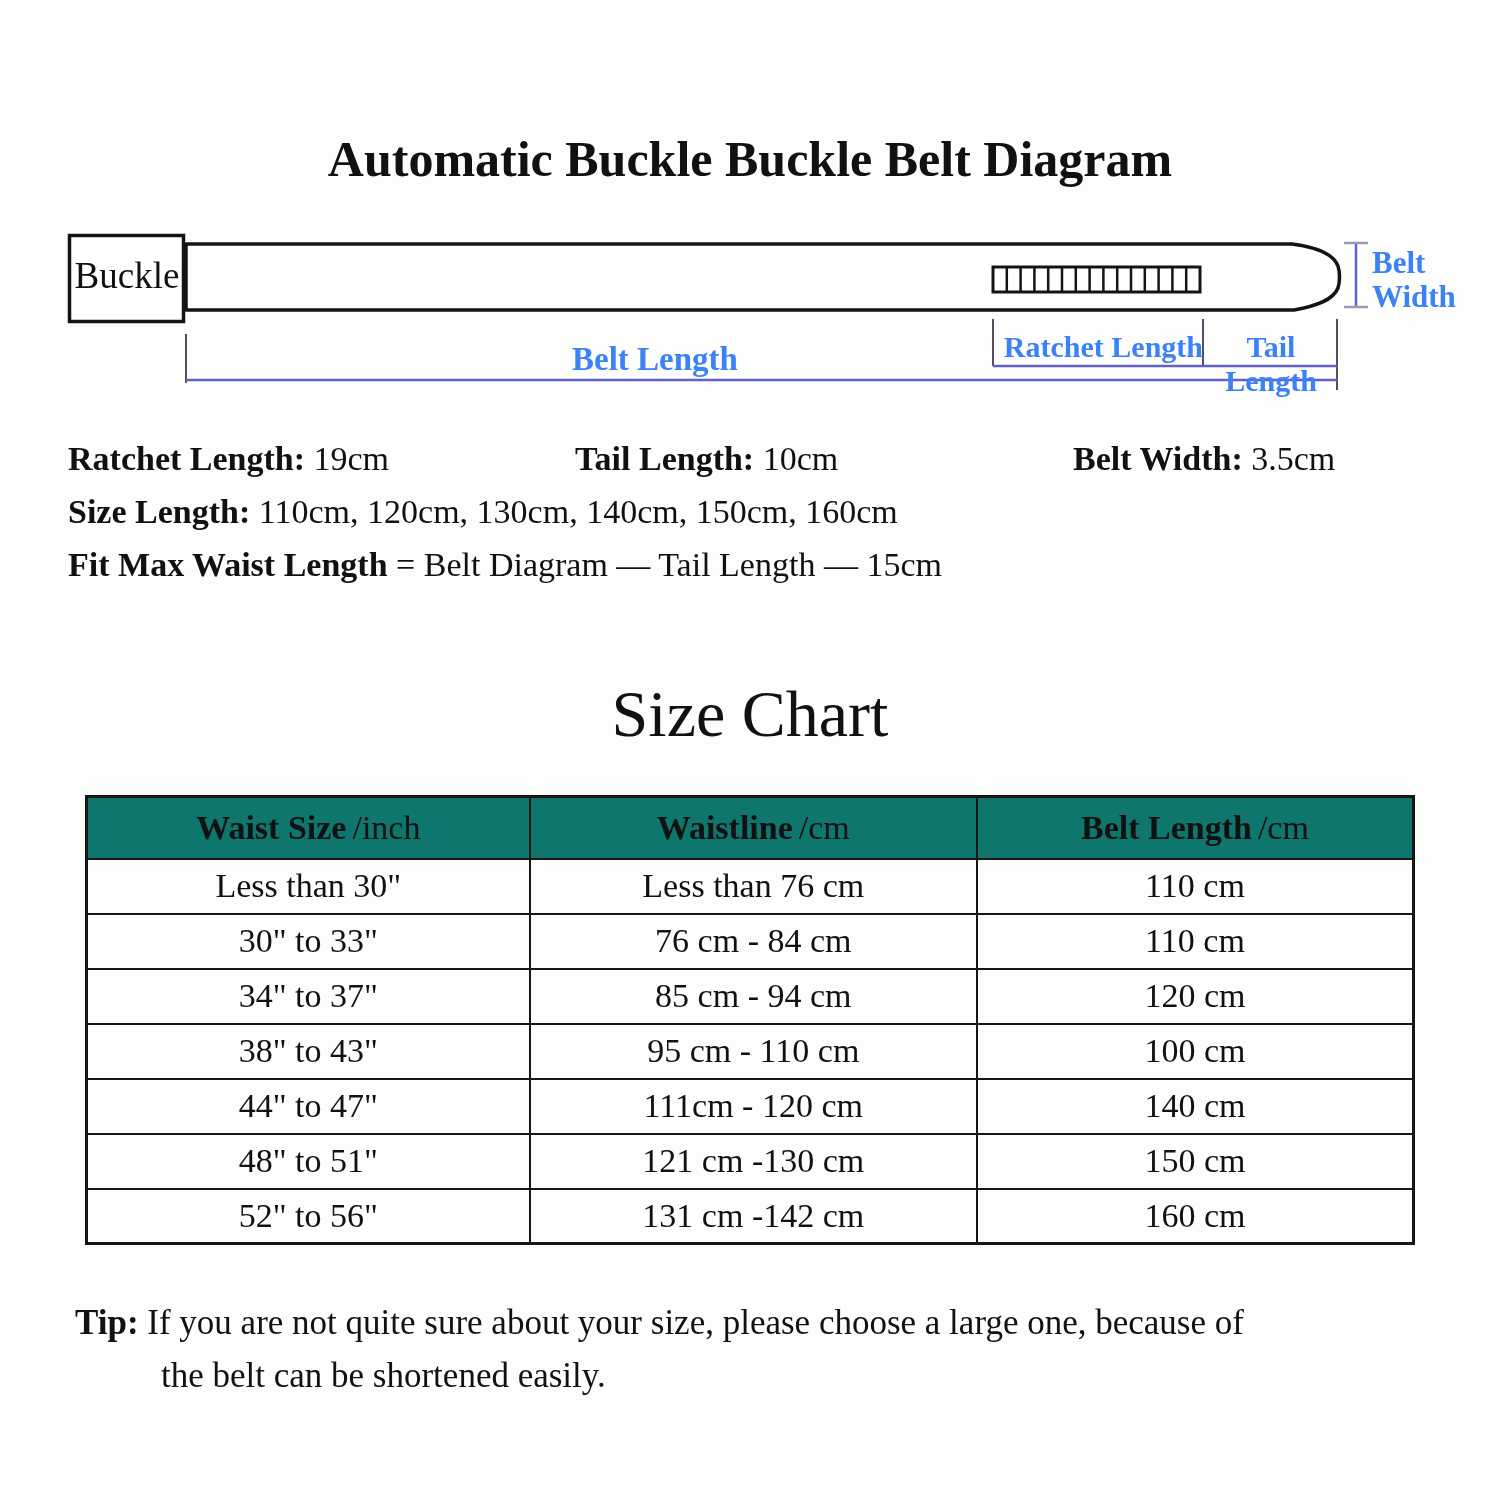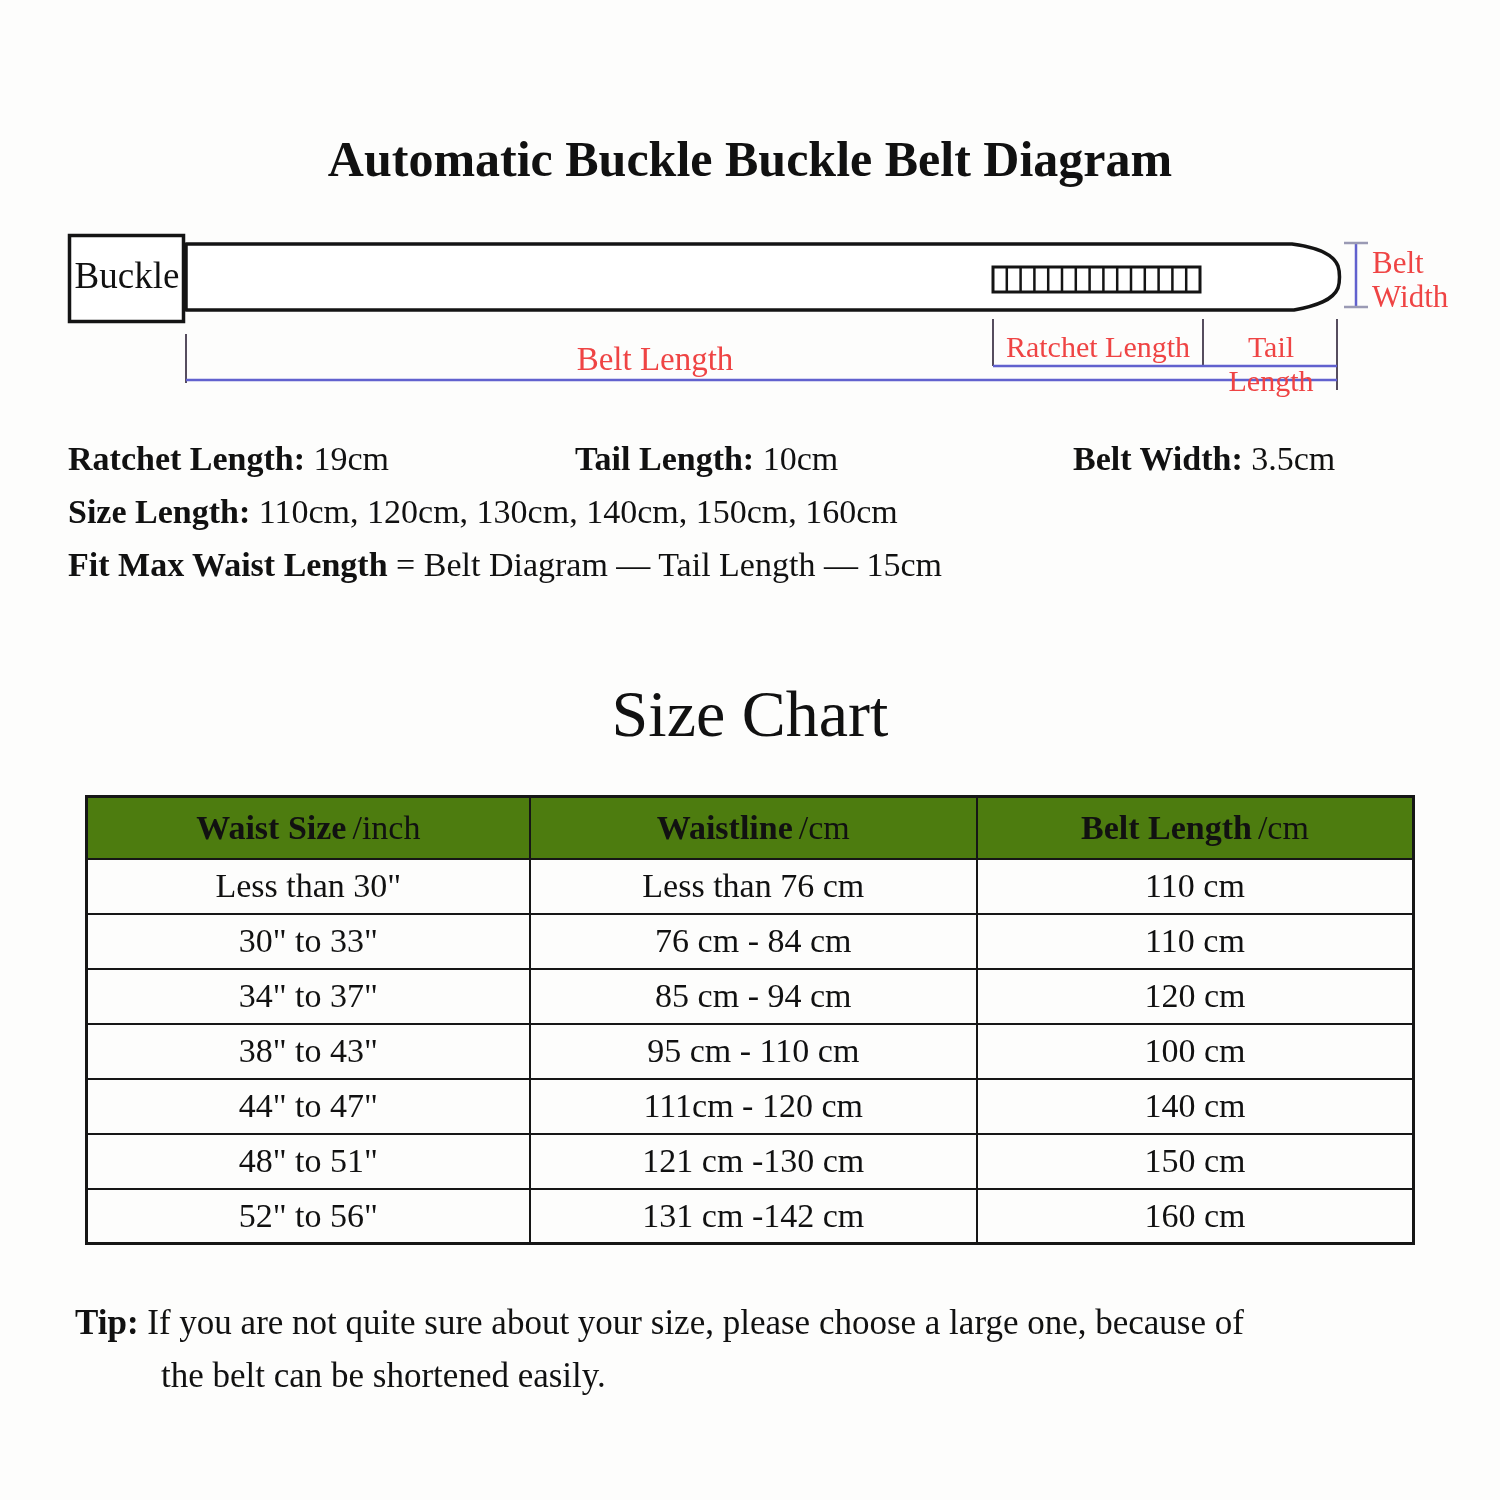--- a/index.html
+++ b/index.html
@@ -10,27 +10,27 @@
   }
   .abs{position:absolute;}
   
   .page-title{
     left:0;top:130px;width:1500px;text-align:center;
     font-size:50px;font-weight:bold;letter-spacing:0px;
   }
   
   .diagram{left:0;top:220px;width:1500px;height:210px;}
   .diagram svg{position:absolute;left:0;top:0;}
-  .dlabel{position:absolute;font-weight:normal;color:#ef4444;}
+  .dlabel{position:absolute;font-weight:bold;color:#3b82f6;}
   .buckle-label{
     left:70px;top:254px;width:114px;text-align:center;
     font-size:37px;font-weight:normal;
   }
   .belt-length-label{left:495px;top:341px;width:320px;text-align:center;font-size:33px;}
-  .ratchet-length-label{left:993px;top:330px;width:210px;text-align:center;font-size:30px;}
+  .ratchet-length-label{left:993px;top:330px;width:210px;text-align:right;font-size:30px;}
   .tail-length-label{left:1206px;top:330px;width:130px;text-align:center;font-size:30px;}
   .belt-width-label{left:1372px;top:246px;font-size:31px;line-height:34px;}
   
   .spec{font-size:34px;white-space:nowrap;}
   .spec b{font-weight:bold;}
   .s-r1a{left:68px;top:440px;}
   .s-r1b{left:575px;top:440px;}
   .s-r1c{left:1073px;top:440px;}
   .s-r2{left:68px;top:493px;}
   .s-r3{left:68px;top:546px;}
@@ -114,21 +114,21 @@
 
 <div class="abs size-chart-heading">Size Chart</div>
 
 <table class="size-table">
   <colgroup>
       <col style="width:33.4%">
       <col style="width:33.7%">
       <col style="width:32.9%">
     </colgroup>
   <thead>
-    <tr id="hdr-row" style="background: #4d7c0f;">
+    <tr id="hdr-row" style="background: #0f766e;">
       <th>
         <span class="b">Waist Size</span><span class="u">/inch</span>
       </th>
       <th>
         <span class="b">Waistline</span><span class="u">/cm</span>
       </th>
       <th>
         <span class="b">Belt Length</span><span class="u">/cm</span>
       </th>
     </tr>

